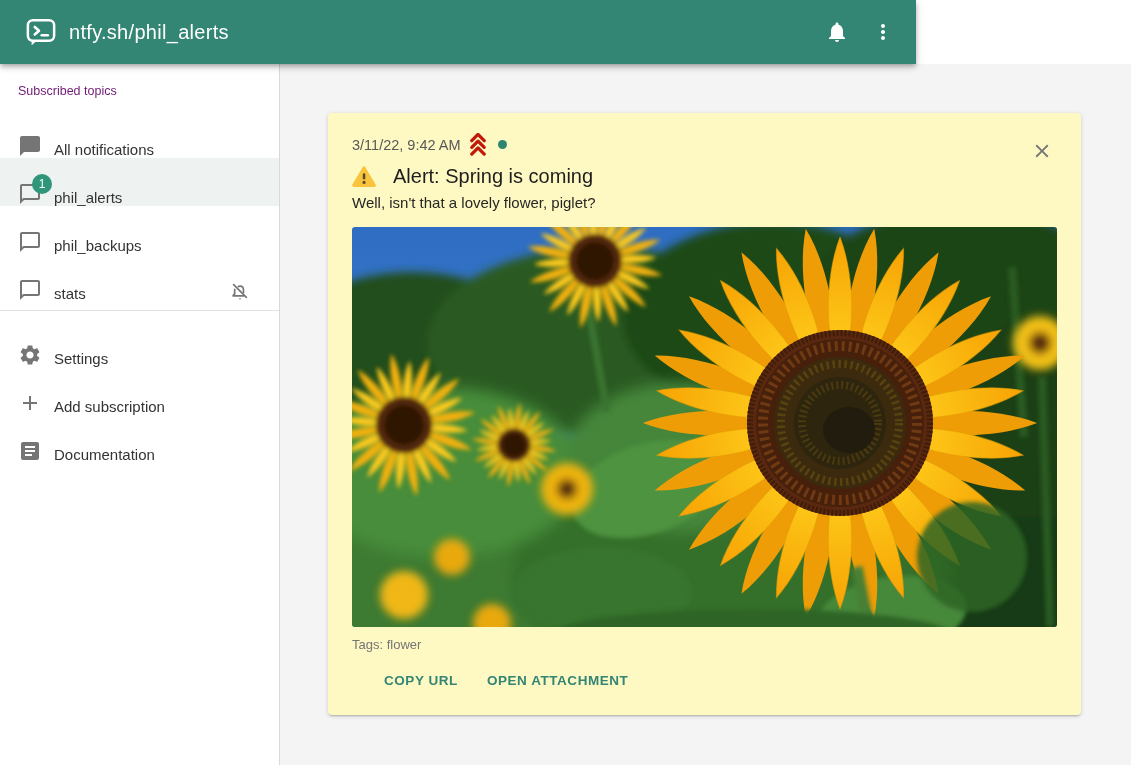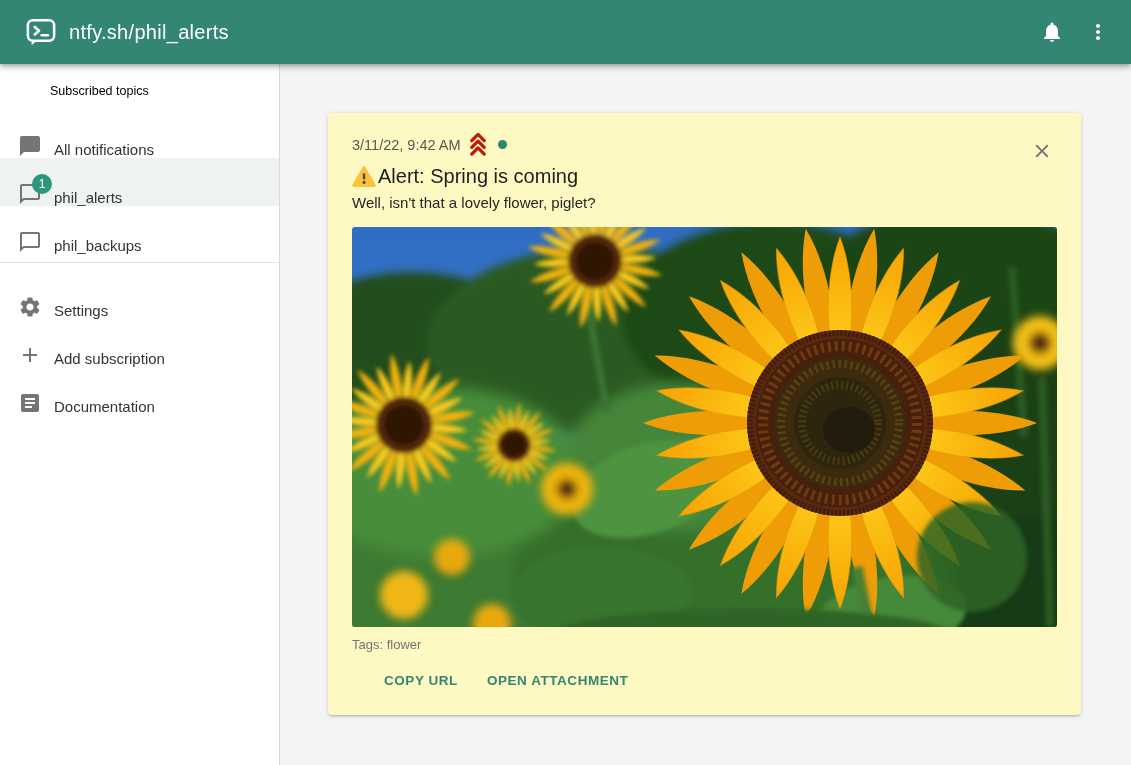--- a/index.html
+++ b/index.html
@@ -4,39 +4,39 @@
 <style>
   * { box-sizing: border-box; }
   html,body { margin:0; padding:0; }
   body {
     width:1131px; height:765px; overflow:hidden;
     font-family:"Liberation Sans", sans-serif;
     background:#ffffff;
   }
   
   .appbar {
-    position:absolute; top:0; left:0; width:1131px; height:64px;
+    position:absolute; top:0; left:0; width:916px; height:64px;
     background:#338574; color:#fff;
     display:flex; align-items:center;
     padding:0 10px 0 26px; z-index:20;
     box-shadow:0 2px 4px -1px rgba(0,0,0,.2), 0 4px 5px 0 rgba(0,0,0,.14), 0 1px 10px 0 rgba(0,0,0,.12);
   }
   .appbar-logo { width:30px; height:30px; flex:none; display:flex; }
   .appbar-title { font-size:20px; font-weight:500; letter-spacing:.3px; margin-left:13px; flex:1; }
   .iconbtn {
     width:46px; height:46px; border:none; background:transparent; color:#fff;
     display:flex; align-items:center; justify-content:center; cursor:pointer; border-radius:50%;
   }
   
   .layout { position:absolute; top:64px; left:0; width:1131px; height:701px; display:flex; }
   .sidebar {
     width:280px; height:100%; background:#fff; flex:none;
     border-right:1px solid #d9d9d9; padding-top:16px;
   }
-  .section-label { color:#000000; font-size:12.5px; padding:4px 18px 12px;margin-left:32px; }
+  .section-label { color:#701a75; font-size:12.5px; padding:4px 18px 12px; }
   .nav-item {
     height:48px; display:flex; align-items:flex-end;
     padding:0 30px 0 18px; cursor:pointer; position:relative;
     color:#333; font-size:15px;
   }
   .nav-item.selected { background:#eef2f0; }
   .nav-icon { width:24px; height:24px; color:#757575; margin-right:12px; flex:none; position:relative; }
   .nav-icon svg, .iconbtn svg { display:block; }
   .nav-label { flex:1; white-space:nowrap; }
   .badge {
@@ -56,21 +56,21 @@
   .meta-row { display:flex; align-items:center; color:#585858; font-size:14.5px; }
   .prio-icon { width:24px; height:23px; margin-left:5px; }
   .unread-dot { width:9px; height:9px; border-radius:50%; background:#2e8570; margin-left:8px; }
   .close-btn {
     position:absolute; top:24px; right:24px; width:30px; height:30px;
     border:none; background:transparent; color:#757575; cursor:pointer; padding:0;
     display:flex; align-items:center; justify-content:center;
   }
   .note-title {
     margin-top:9px; font-size:20px; color:#1e1e1e;
-    display:flex; align-items:center; gap:2px;
+    display:flex; align-items:center; gap:17px;
   }
   .warn-emoji { width:24px; height:22px; flex:none; }
   .note-body { margin-top:6px; font-size:15px; color:#262626; }
   .attachment {
     margin-top:16px; width:705px; height:400px; border-radius:3px; overflow:hidden;
     display:block; cursor:pointer; line-height:0;
   }
   .tags { margin-top:10px; color:#757575; font-size:13px; }
   .actions { margin-top:12px; display:flex; padding-bottom:8px;margin-left:32px; }
   .action-btn {
@@ -134,20 +134,36 @@
 
     <div class="nav-item">
       <span class="nav-icon">
         <svg viewBox="0 0 24 24" width="24" height="24" fill="#757575">
           <path d="M20 2H4c-1.1 0-2 .9-2 2v18l4-4h14c1.1 0 2-.9 2-2V4c0-1.1-.9-2-2-2zm0 14H5.17L4 17.17V4h16v12z"></path>
         </svg>
       </span>
       <span class="nav-label">phil_backups</span>
     </div>
 
+    <div class="nav-item">
+      <span class="nav-icon">
+        <svg viewBox="0 0 24 24" width="24" height="24" fill="#757575">
+          <path d="M20 2H4c-1.1 0-2 .9-2 2v18l4-4h14c1.1 0 2-.9 2-2V4c0-1.1-.9-2-2-2zm0 14H5.17L4 17.17V4h16v12z"></path>
+        </svg>
+      </span>
+      <span class="nav-label">stats</span>
+      <span class="mute-icon">
+        <svg viewBox="0 0 24 24" width="22" height="22" fill="none" stroke="#757575" stroke-width="1.8">
+          <path d="M15.8 14.5v-3.6c0-2.3-1.2-4.2-3.8-4.2-1 0-1.8.3-2.4.8M6.3 9.5c-.1.4-.1.9-.1 1.4v4.2l-1.6 1.6v.6h11.9"></path>
+          <path d="M10.6 20.2c.2.6.7 1 1.4 1 .7 0 1.2-.4 1.4-1z" fill="#757575" stroke="none"></path>
+          <path d="M12 4.6V4c0-.6.4-1 1-1" stroke-width="0"></path>
+          <line x1="4.5" y1="4.5" x2="19.5" y2="19.5"></line>
+        </svg>
+      </span>
+    </div>
 
     <div class="divider"></div>
 
     <div class="nav-item">
       <span class="nav-icon">
         <svg viewBox="0 0 24 24" width="24" height="24" fill="#757575">
           <path d="M19.14 12.94c.04-.3.06-.61.06-.94 0-.32-.02-.64-.07-.94l2.03-1.58c.18-.14.23-.41.12-.61l-1.92-3.32c-.12-.22-.37-.29-.59-.22l-2.39.96c-.5-.38-1.03-.7-1.62-.94l-.36-2.54c-.04-.24-.24-.41-.48-.41h-3.84c-.24 0-.43.17-.47.41l-.36 2.54c-.59.24-1.13.57-1.62.94l-2.39-.96c-.22-.08-.47 0-.59.22L2.74 8.87c-.12.21-.08.47.12.61l2.03 1.58c-.05.3-.09.63-.09.94s.02.64.07.94l-2.03 1.58c-.18.14-.23.41-.12.61l1.92 3.32c.12.22.37.29.59.22l2.39-.96c.5.38 1.03.7 1.62.94l.36 2.54c.05.24.24.41.48.41h3.84c.24 0 .44-.17.47-.41l.36-2.54c.59-.24 1.13-.56 1.62-.94l2.39.96c.22.08.47 0 .59-.22l1.92-3.32c.12-.22.07-.47-.12-.61l-2.01-1.58zM12 15.6c-1.98 0-3.6-1.62-3.6-3.6s1.62-3.6 3.6-3.6 3.6 1.62 3.6 3.6-1.62 3.6-3.6 3.6z"></path>
         </svg>
       </span>
       <span class="nav-label">Settings</span>

